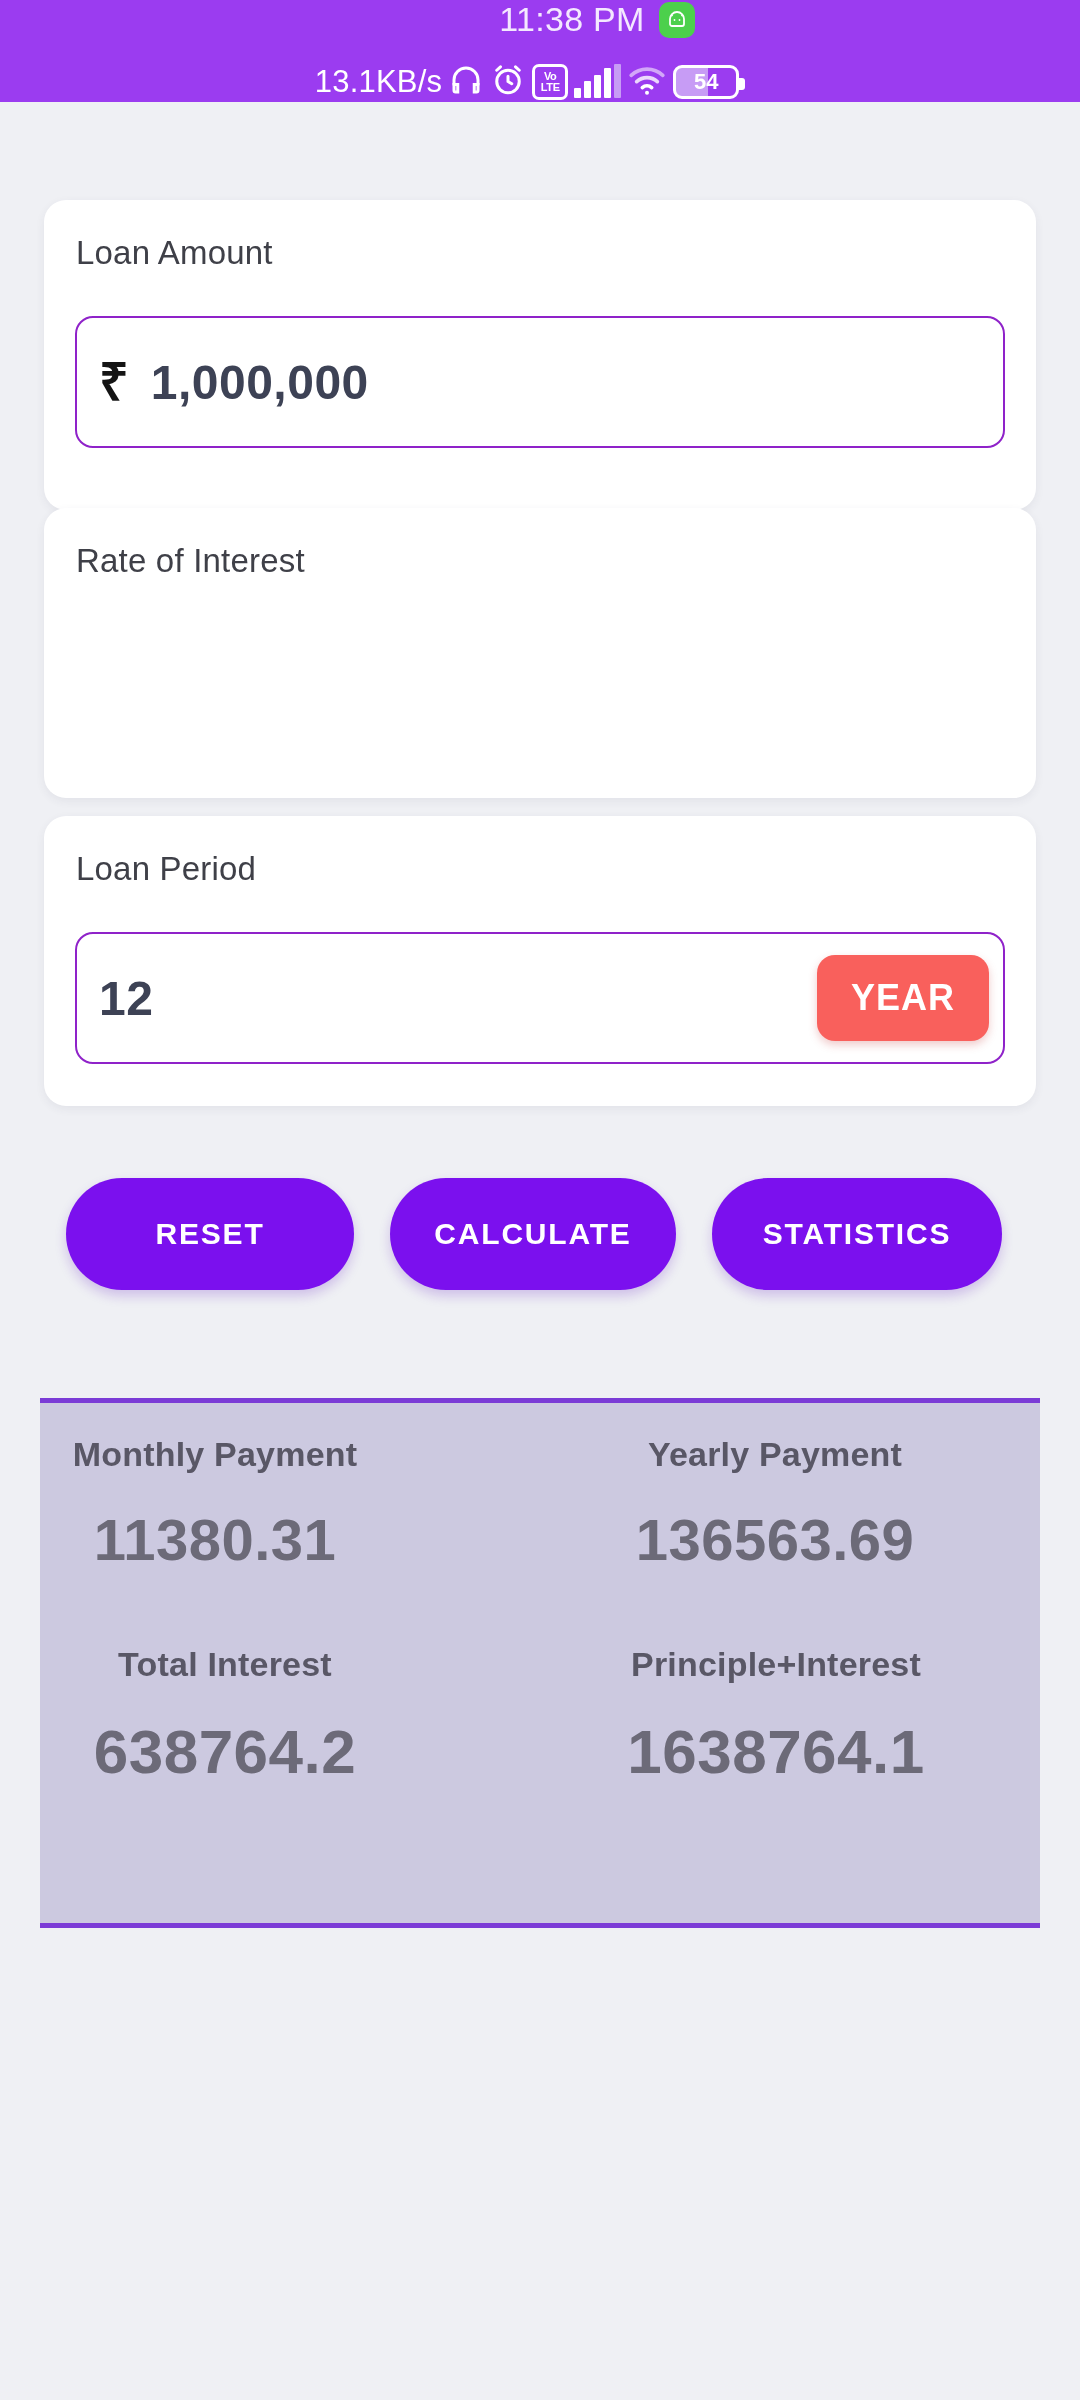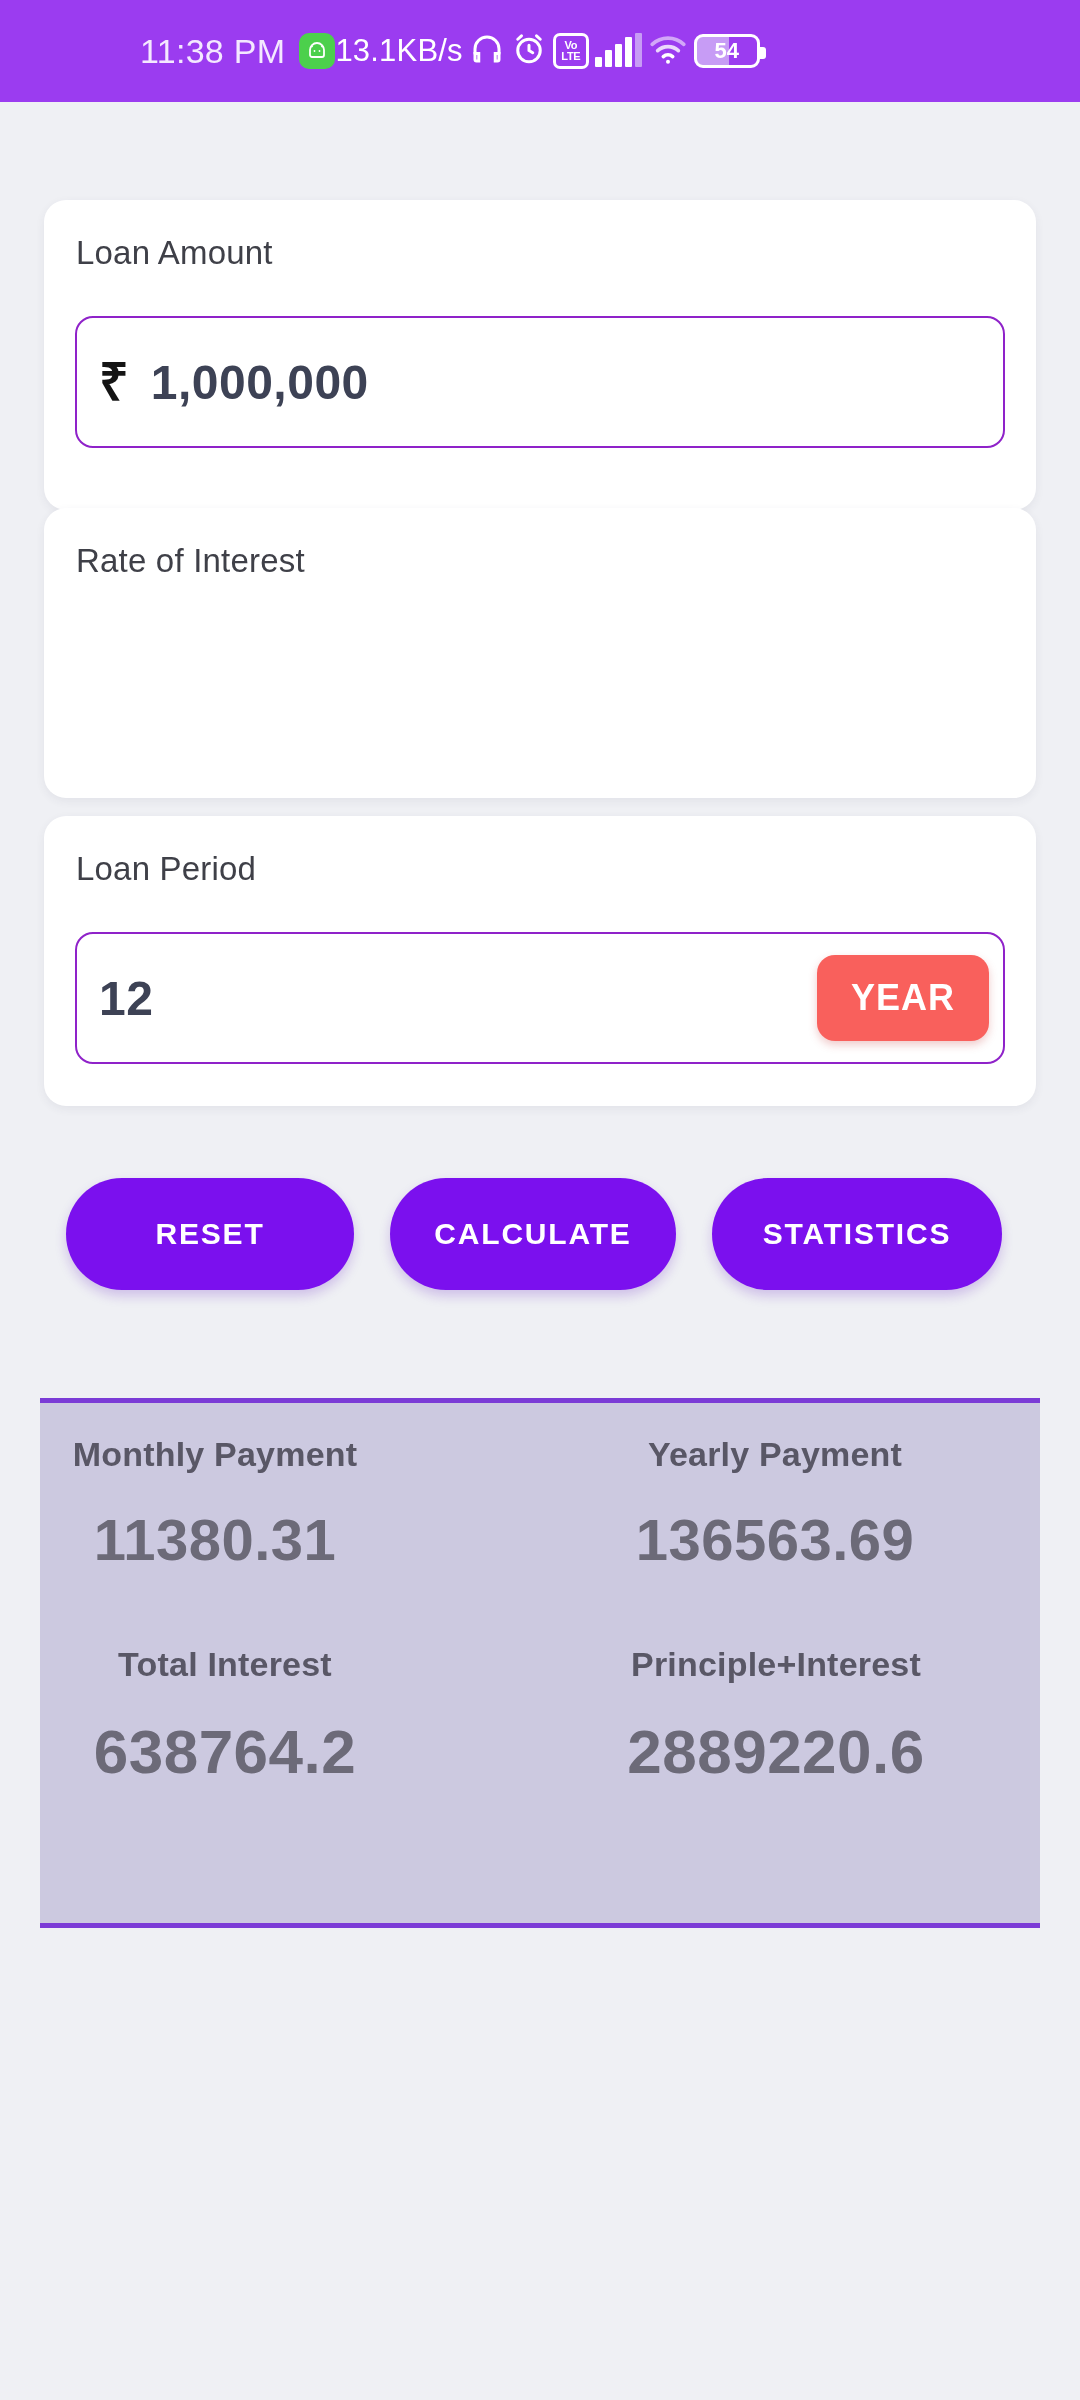--- a/index.html
+++ b/index.html
@@ -21,22 +21,24 @@
 
   
   .statusbar {
     position: absolute;
     top: 0; left: 0;
     width: 1080px;
     height: 102px;
     background: #9b3cf0;
     display: flex;
     align-items: center;
+    justify-content: space-between;
     padding: 0 26px 0 0;
     color: #ffffff;
+    flex-direction: column;
   }
   .sb-left {
     display: flex;
     align-items: center;
     gap: 14px;
     padding-left: 140px;
   }
   .sb-clock {
     font-size: 34px;
     letter-spacing: 0.3px;
@@ -336,19 +338,19 @@
         <div class="res-value">136563.69</div>
       </div>
 
       <div class="res-cell left-b">
         <div class="res-label">Total Interest</div>
         <div class="res-value big">638764.2</div>
       </div>
 
       <div class="res-cell right-b">
         <div class="res-label">Principle+Interest</div>
-        <div class="res-value big">2889220.6</div>
+        <div class="res-value big">1638764.1</div>
       </div>
 
     </div>
   </div>
 
 </div>
 
 </body></html>

